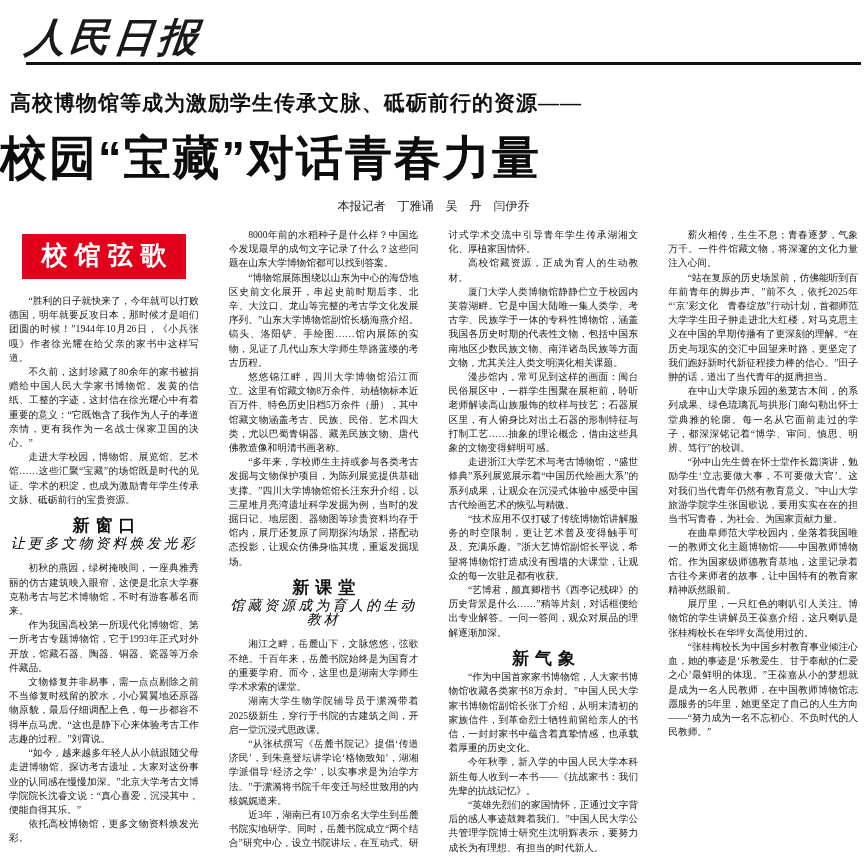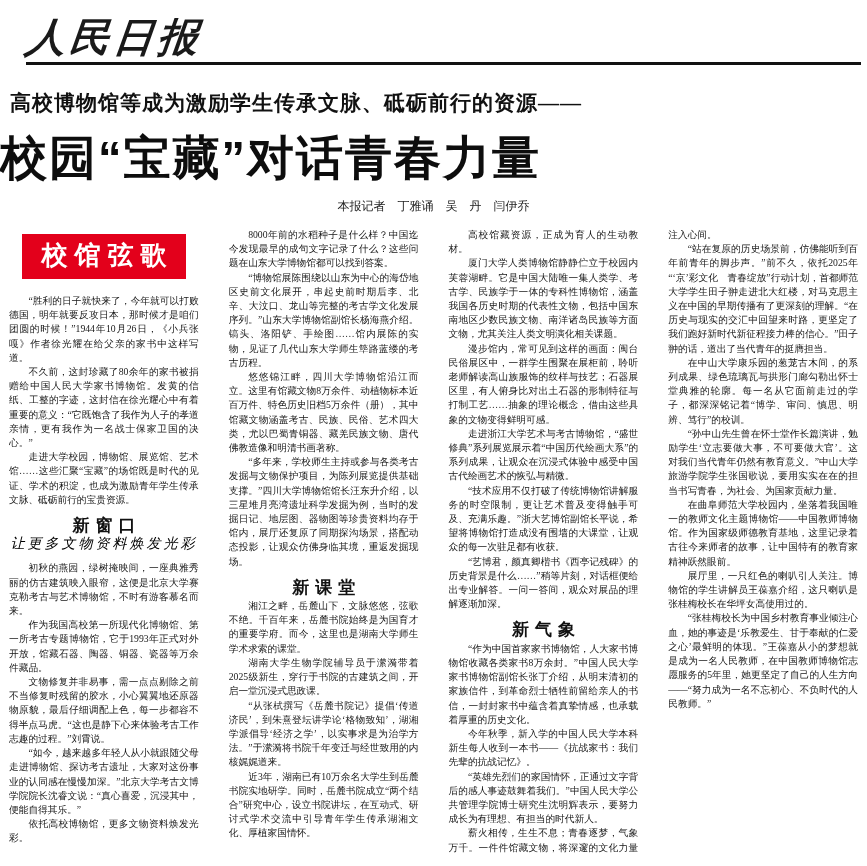--- a/index.html
+++ b/index.html
@@ -81,20 +81,21 @@
     <p>初秋的燕园，绿树掩映间，一座典雅秀丽的仿古建筑映入眼帘，这便是北京大学赛克勒考古与艺术博物馆，不时有游客慕名而来。</p>
     <p>作为我国高校第一所现代化博物馆、第一所考古专题博物馆，它于1993年正式对外开放，馆藏石器、陶器、铜器、瓷器等万余件藏品。</p>
     <p>文物修复并非易事，需一点点剔除之前不当修复时残留的胶水，小心翼翼地还原器物原貌，最后仔细调配上色，每一步都容不得半点马虎。“这也是静下心来体验考古工作志趣的过程。”刘霄说。</p>
     <p>“如今，越来越多年轻人从小就跟随父母走进博物馆、探访考古遗址，大家对这份事业的认同感在慢慢加深。”北京大学考古文博学院院长沈睿文说：“真心喜爱，沉浸其中，便能自得其乐。”</p>
     <p>依托高校博物馆，更多文物资料焕发光彩。</p>
     <p>8000年前的水稻种子是什么样？中国迄今发现最早的成句文字记录了什么？这些问题在山东大学博物馆都可以找到答案。</p>
     <p>“博物馆展陈围绕以山东为中心的海岱地区史前文化展开，串起史前时期后李、北辛、大汶口、龙山等完整的考古学文化发展序列。”山东大学博物馆副馆长杨海燕介绍。镐头、洛阳铲、手绘图……馆内展陈的实物，见证了几代山东大学师生筚路蓝缕的考古历程。</p>
     <p>悠悠锦江畔，四川大学博物馆沿江而立。这里有馆藏文物8万余件、动植物标本近百万件、特色历史旧档5万余件（册），其中馆藏文物涵盖考古、民族、民俗、艺术四大类，尤以巴蜀青铜器、藏羌民族文物、唐代佛教造像和明清书画著称。</p>
     <p>“多年来，学校师生主持或参与各类考古发掘与文物保护项目，为陈列展览提供基础支撑。”四川大学博物馆馆长汪东升介绍，以三星堆月亮湾遗址科学发掘为例，当时的发掘日记、地层图、器物图等珍贵资料均存于馆内，展厅还复原了同期探沟场景，搭配动态投影，让观众仿佛身临其境，重返发掘现场。</p>
     <h2 class="sec">新课堂</h2>
+    <div class="sub">馆藏资源成为育人的生动教材</div>
     <p>湘江之畔，岳麓山下，文脉悠悠，弦歌不绝。千百年来，岳麓书院始终是为国育才的重要学府。而今，这里也是湖南大学师生学术求索的课堂。</p>
     <p>湖南大学生物学院辅导员于潆漪带着2025级新生，穿行于书院的古建筑之间，开启一堂沉浸式思政课。</p>
     <p>“从张栻撰写《岳麓书院记》提倡‘传道济民’，到朱熹登坛讲学论‘格物致知’，湖湘学派倡导‘经济之学’，以实事求是为治学方法。”于潆漪将书院千年变迁与经世致用的内核娓娓道来。</p>
     <p>近3年，湖南已有10万余名大学生到岳麓书院实地研学。同时，岳麓书院成立“两个结合”研究中心，设立书院讲坛，在互动式、研讨式学术交流中引导青年学生传承湖湘文化、厚植家国情怀。</p>
     <p>高校馆藏资源，正成为育人的生动教材。</p>
     <p>厦门大学人类博物馆静静伫立于校园内芙蓉湖畔。它是中国大陆唯一集人类学、考古学、民族学于一体的专科性博物馆，涵盖我国各历史时期的代表性文物，包括中国东南地区少数民族文物、南洋诸岛民族等方面文物，尤其关注人类文明演化相关课题。</p>
     <p>漫步馆内，常可见到这样的画面：闽台民俗展区中，一群学生围聚在展柜前，聆听老师解读高山族服饰的纹样与技艺；石器展区里，有人俯身比对出土石器的形制特征与打制工艺……抽象的理论概念，借由这些具象的文物变得鲜明可感。</p>
     <p>走进浙江大学艺术与考古博物馆，“盛世修典”系列展览展示着“中国历代绘画大系”的系列成果，让观众在沉浸式体验中感受中国古代绘画艺术的恢弘与精微。</p>
     <p>“技术应用不仅打破了传统博物馆讲解服务的时空限制，更让艺术普及变得触手可及、充满乐趣。”浙大艺博馆副馆长平说，希望将博物馆打造成没有围墙的大课堂，让观众的每一次驻足都有收获。</p>
     <p>“艺博君，颜真卿楷书《西亭记残碑》的历史背景是什么……”稍等片刻，对话框便给出专业解答。一问一答间，观众对展品的理解逐渐加深。</p>

